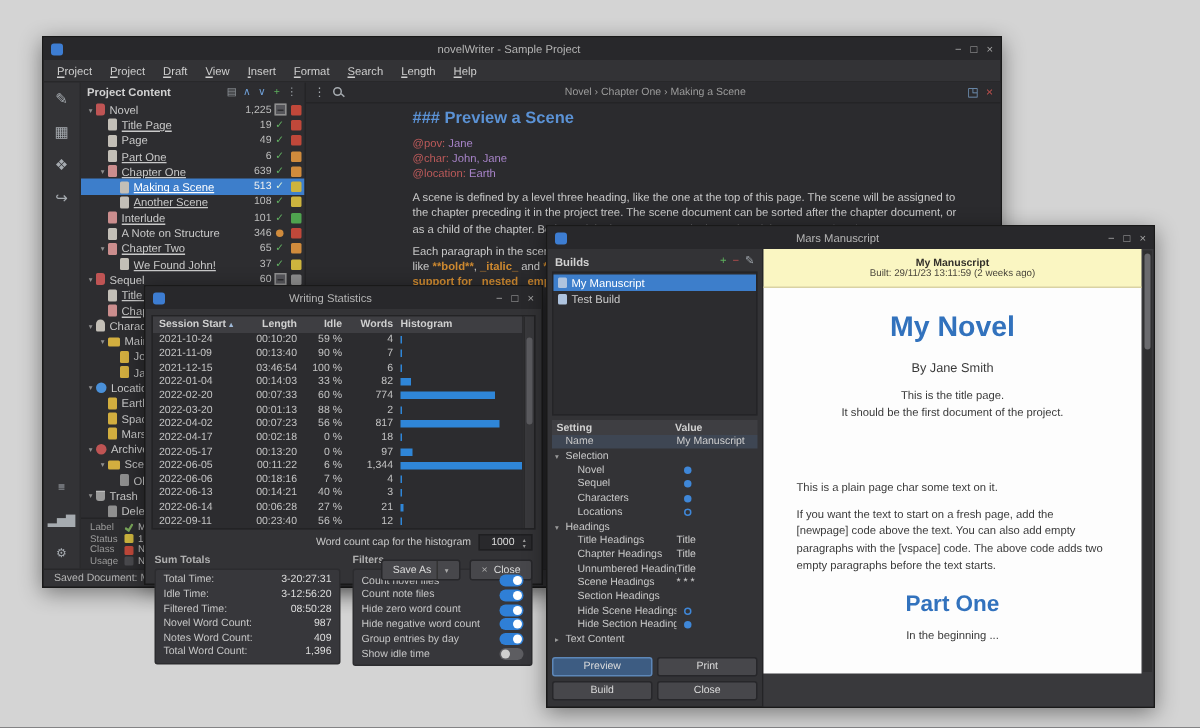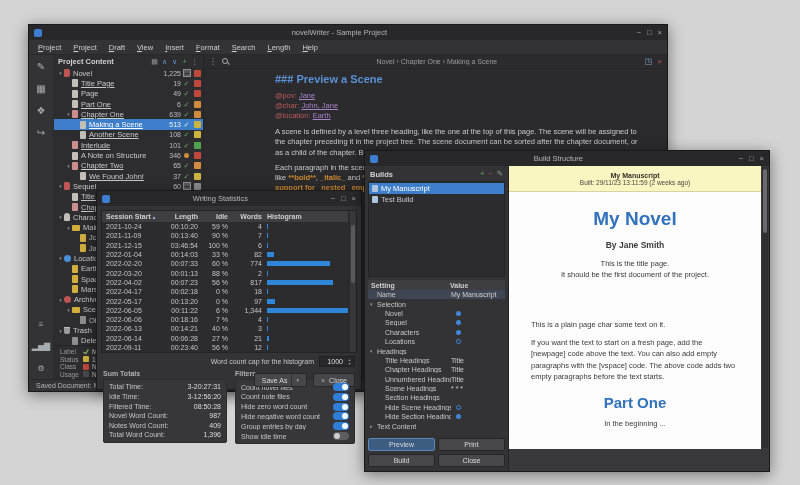--- a/index.html
+++ b/index.html
@@ -62,21 +62,21 @@
 #editor-header{height:14px;display:flex;align-items:center;padding:0 5px;gap:5px;border-bottom:1px solid #242426;flex:0 0 auto}
 .eh-icon{font-size:8px;line-height:8px}
 .mag{width:7px;height:7px;position:relative;display:inline-block}
 .mag::before{content:"";position:absolute;left:0;top:0;width:4px;height:4px;border:1px solid #a6abb0;border-radius:50%}
 .mag::after{content:"";position:absolute;left:4.5px;top:5px;width:3px;height:1px;background:#a6abb0;transform:rotate(45deg)}
 #breadcrumb{flex:1;text-align:center;font-size:7px;color:#9c9c9c;white-space:nowrap;overflow:hidden}
 #editor-content{padding:2px 0 0 71px;width:445px}
 #doc-heading{font-size:11px;font-weight:bold;color:#5b92d5;margin:2px 0 6px}
 .meta-line{font-size:7.5px;line-height:10px;white-space:nowrap}
 .meta-key{color:#bd5a5a}
-.meta-value{color:#a884c9;text-decoration:underline}
+.meta-value{color:#a884c9;}
 #doc-paragraph{margin-top:6px;width:368px;font-size:7.5px;line-height:10.4px;color:#c9c9c9}
 .frag-line{width:368px;white-space:nowrap;overflow:hidden;font-size:7.5px;line-height:10px;color:#c9c9c9}
 #frag1{margin-top:5px}
 .c-markup{color:#cf8a30;font-weight:bold}
 .c-plain{color:#c9c9c9}
 #main-statusbar{height:12px;border-top:1px solid #28282a;display:flex;align-items:center;padding:0 7px;font-size:7px;color:#b5b5b5;flex:0 0 auto}
 
 #stats-window{left:96px;top:190px;width:266px;height:200px;z-index:2}
 #stats-table{margin:4px 4px 0;background:#2c2c2f;border:1px solid #232325;position:relative;flex:0 0 auto;padding-right:8px}
 .st-header{display:flex;height:11px;background:#3e3e42;color:#d0d0d0;font-size:7px;align-items:center;font-weight:bold}
@@ -141,21 +141,21 @@
 .bbtn{height:13px;background:#47474b;border:1px solid #27272a;border-radius:2px;color:#dcdcdc;font-size:7px;display:flex;align-items:center;justify-content:center}
 .bbtn.primary-true{background:#3d5c82;border-color:#5d87b8}
 #build-preview{flex:1;display:flex;flex-direction:column;background:#39393c;min-width:0;position:relative;padding-right:8px}
 #preview-banner{height:26px;background:#faf6c2;border-bottom:1px solid #d9d2a4;display:flex;flex-direction:column;align-items:center;justify-content:center;flex:0 0 auto}
 #banner-title{font-size:7px;font-weight:bold;color:#33302a}
 #banner-sub{font-size:6.5px;color:#4a463c}
 #preview-page{flex:1;background:#fdfdfd;margin-bottom:22px;padding:2px 22px 0;color:#3a3a3a;overflow:hidden}
 #pv-scroll{position:absolute;right:1px;top:1px;bottom:23px;width:6px;background:#2f2f31}
 #pv-scroll .thumb{position:absolute;top:2px;left:1px;width:4px;height:64px;background:#6a6a6e;border-radius:2px}
 #pv-title{font-size:19px;font-weight:bold;color:#3272bd;text-align:center;margin-top:14px}
-#pv-byline{font-size:8.5px;font-weight:bold;text-align:center;margin-top:10px}
+#pv-byline{font-size:8.5px;font-weight:normal;text-align:center;margin-top:10px}
 #pv-note1{font-size:7.5px;text-align:center;margin-top:9px;line-height:1.45}
 #pv-note2{font-size:7.5px;text-align:center;line-height:1.45}
 #pv-para1{font-size:7.5px;margin-top:38px;line-height:1.5}
 #pv-para2{font-size:7.5px;margin-top:7px;line-height:1.5}
 #pv-part{font-size:15px;font-weight:bold;color:#3272bd;text-align:center;margin-top:12px}
 #pv-part-sub{font-size:7.5px;text-align:center;margin-top:8px}
 #pv-chapter{font-size:13px;font-weight:bold;color:#3272bd;margin-top:13px}
 </style>
 </head>
 <body>
@@ -789,21 +789,21 @@
     <span class="btn">
       <span class="bicon">×</span>
       <span>Close</span>
     </span>
   </div>
 </div>
 
 <div class="window" id="build-window">
   <div class="titlebar">
     <span class="win-icon"></span>
-    <span class="win-title">Build Structure</span>
+    <span class="win-title">Mars Manuscript</span>
     <span class="win-controls">
         <span>−</span>
         <span>□</span>
         <span>×</span>
       </span>
   </div>
   <div id="build-body">
     <div id="build-sidebar">
       <div id="builds-header">
         <span id="builds-title">Builds</span>

